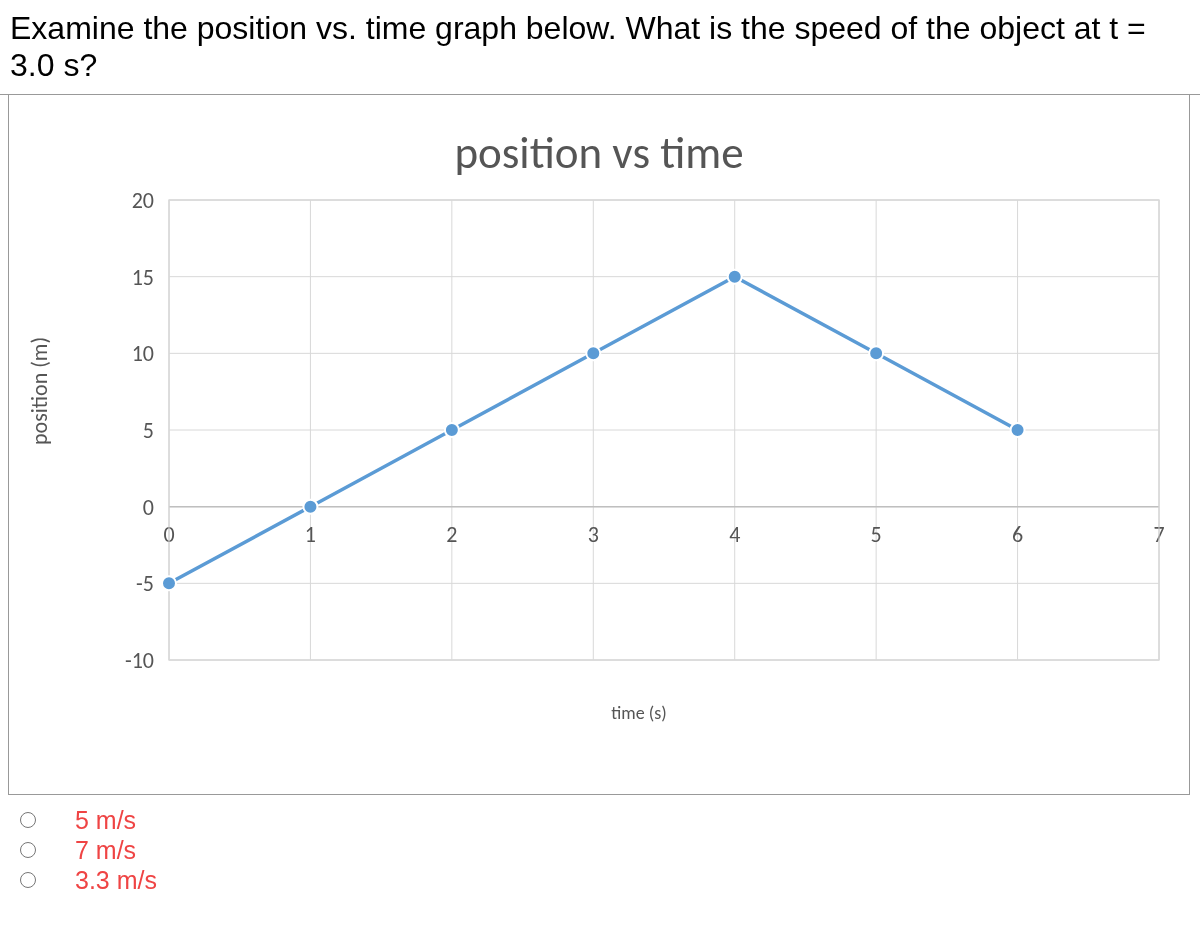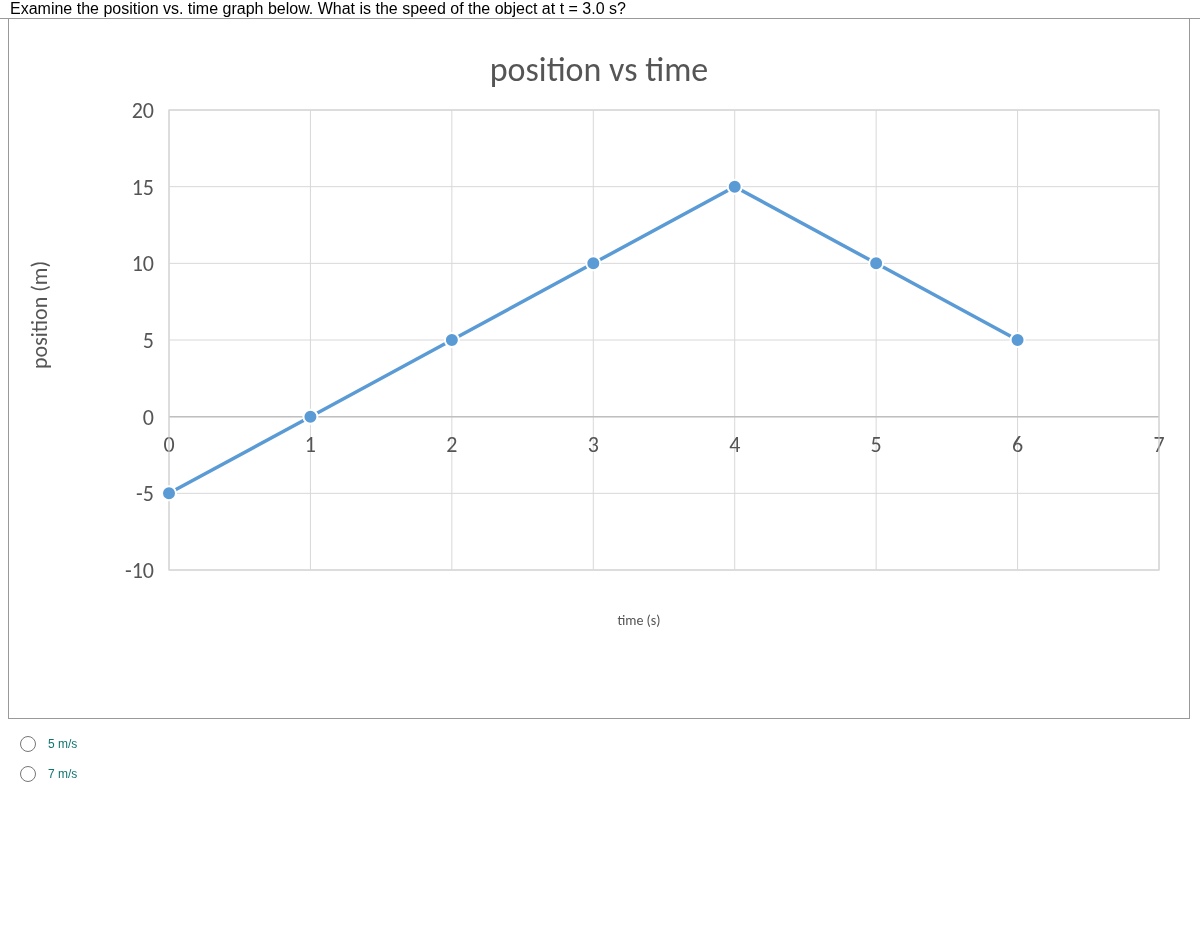--- a/index.html
+++ b/index.html
@@ -8,36 +8,36 @@
       box-sizing: border-box;
     }
     body {
       font-family: Arial, Helvetica, sans-serif;
       background: #fff;
       width: 1200px;
       height: 936px;
       position: relative;
     }
     .question-text {
-      font-size: 16px;
+      font-size: 32px;
       color: #000;
-      padding: 0 10px;
+      padding: 10px 10px;
       border-bottom: 1px solid #999;
     }
     .chart-panel {
       border: 1px solid #999;
       border-top: none;
       margin: 0 10px 0 8px;
       padding: 30px 10px 50px 10px;
       position: relative;
       height: 700px;
     }
     .chart-title {
       font-family: Calibri, Arial, sans-serif;
-      font-size: 34px;
+      font-size: 45px;
       color: #555;
       text-align: center;
       margin-bottom: 10px;
     }
     .plot-wrapper {
       position: relative;
       margin-left: 80px;
       margin-top: 10px;
     }
     .ylabel {
@@ -46,21 +46,21 @@
       top: 350px;
       transform: translateY(-50%) rotate(-90deg);
       transform-origin: left center;
       font-size: 22px;
       color: #555;
       font-family: Calibri, Arial, sans-serif;
       white-space: nowrap;
     }
     .xlabel-text {
       text-align: center;
-      font-size: 14px;
+      font-size: 18px;
       color: #555;
       font-family: Calibri, Arial, sans-serif;
       margin-top: 12px;
     }
     svg {
       display: block;
     }
     .y-tick-label {
       font-size: 22px;
       fill: #555;
@@ -102,22 +102,23 @@
       height: 30px;
       cursor: pointer;
     }
     .answer-option input[type="radio"] {
       width: 16px;
       height: 16px;
       margin-right: 12px;
       cursor: pointer;
     }
     .answer-option span {
-      font-size: 12px;
-      color: #0f766e;
+      font-size: 25px;
+      color: #ef4444;
+      margin-left: 27px;
     }
   </style>
 </head>
 <body>
 
 <div class="question-text">Examine the position vs. time graph below. What is the speed of the object at t = 3.0 s?</div>
 
 <div class="chart-panel">
   <div class="chart-title">position vs time</div>
 
@@ -173,13 +174,17 @@
 
 <div class="answer-options">
   <label class="answer-option">
     <input type="radio" name="answer" style="">
     <span>5 m/s</span>
   </label>
   <label class="answer-option">
     <input type="radio" name="answer" style="">
     <span>7 m/s</span>
   </label>
+  <label class="answer-option">
+    <input type="radio" name="answer" style="">
+    <span>3.3 m/s</span>
+  </label>
 </div>
 
 </body></html>

